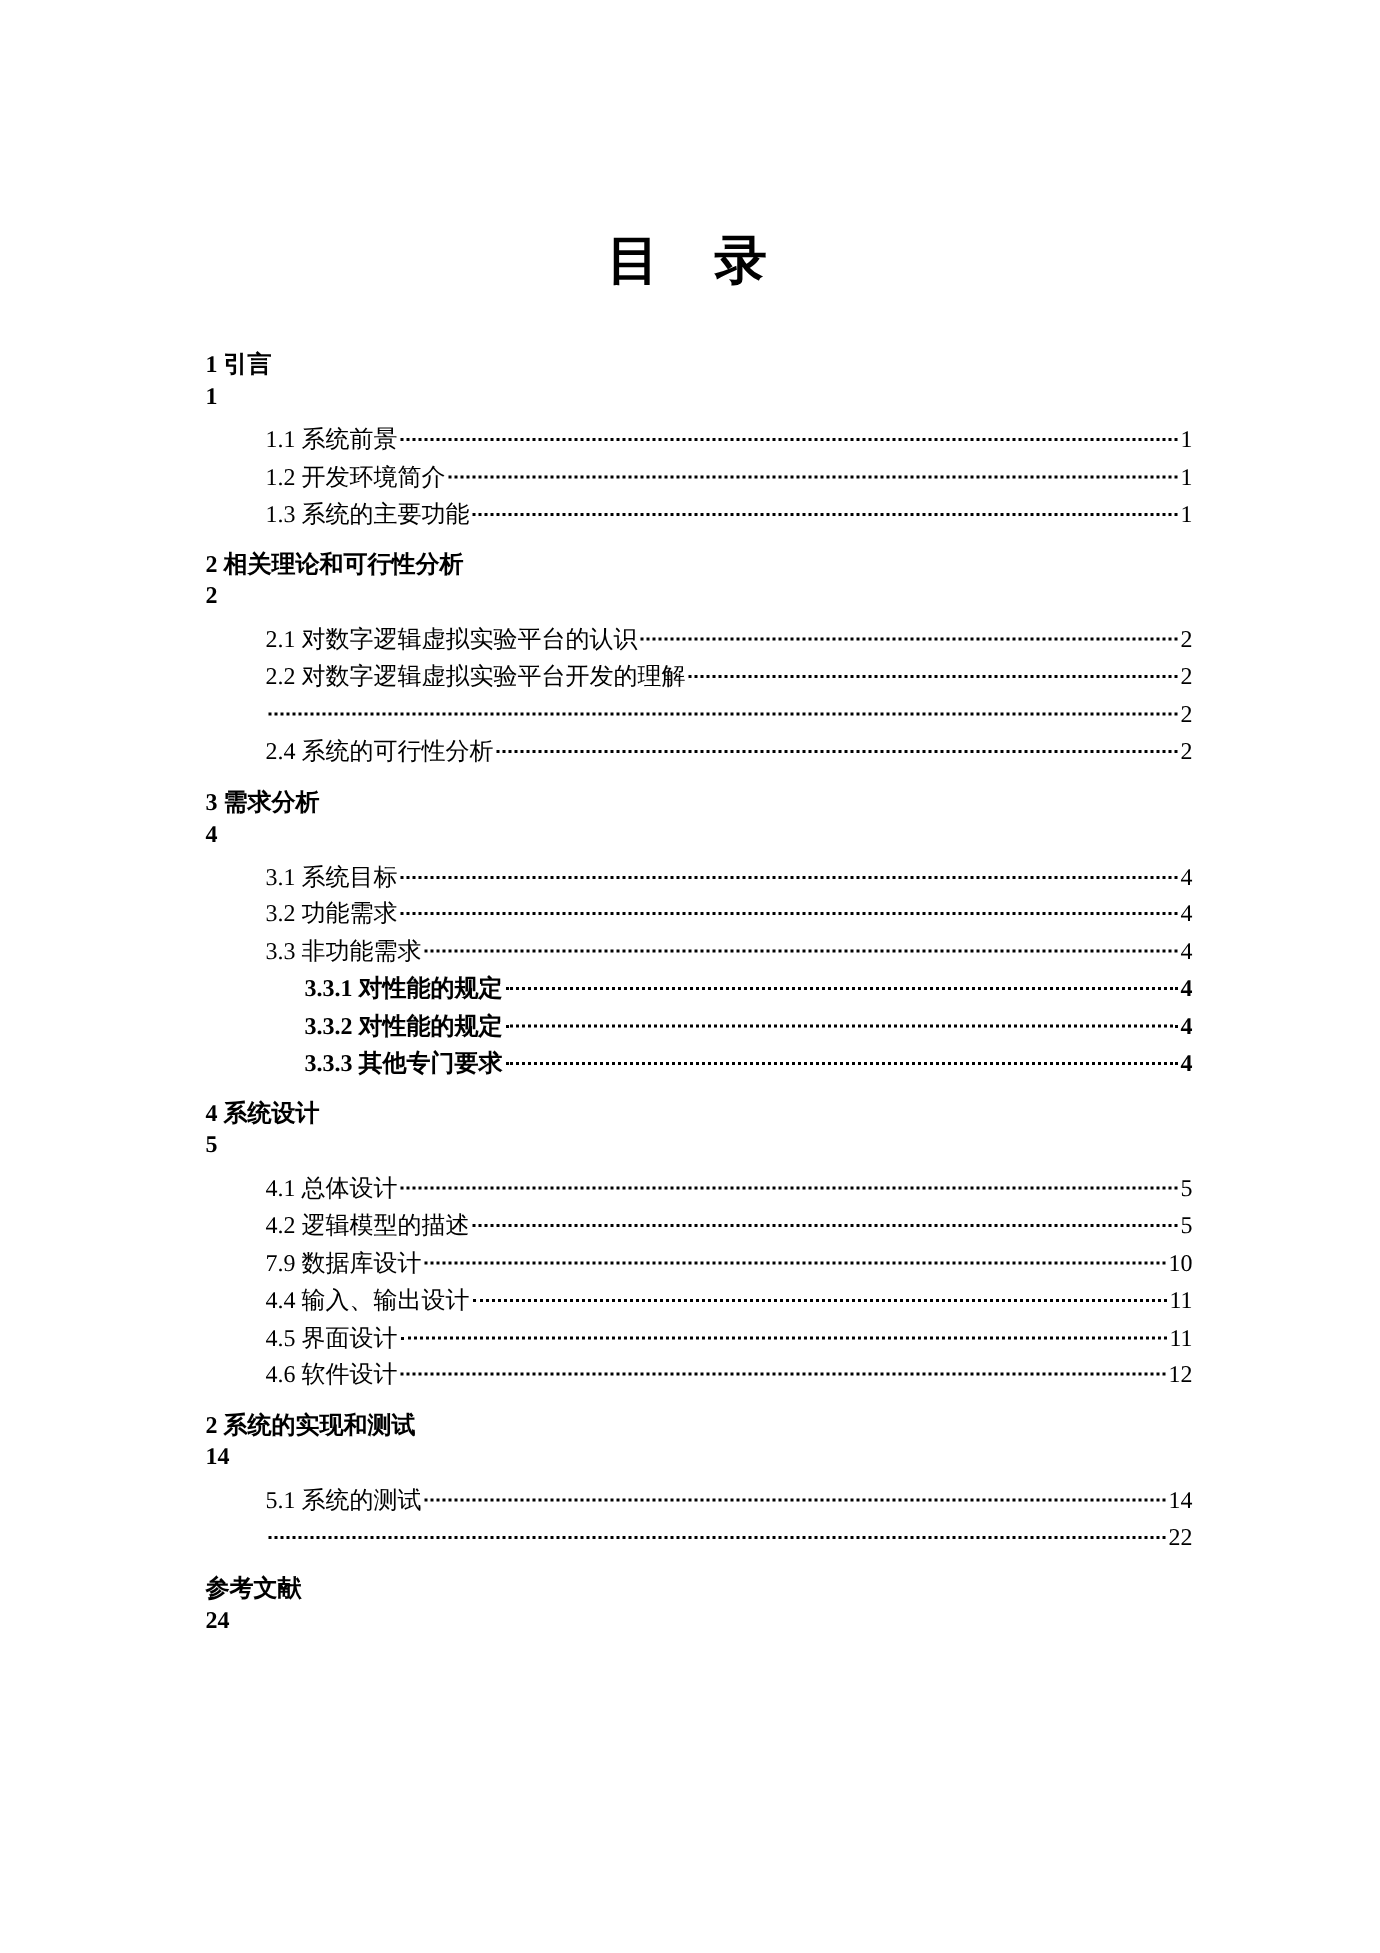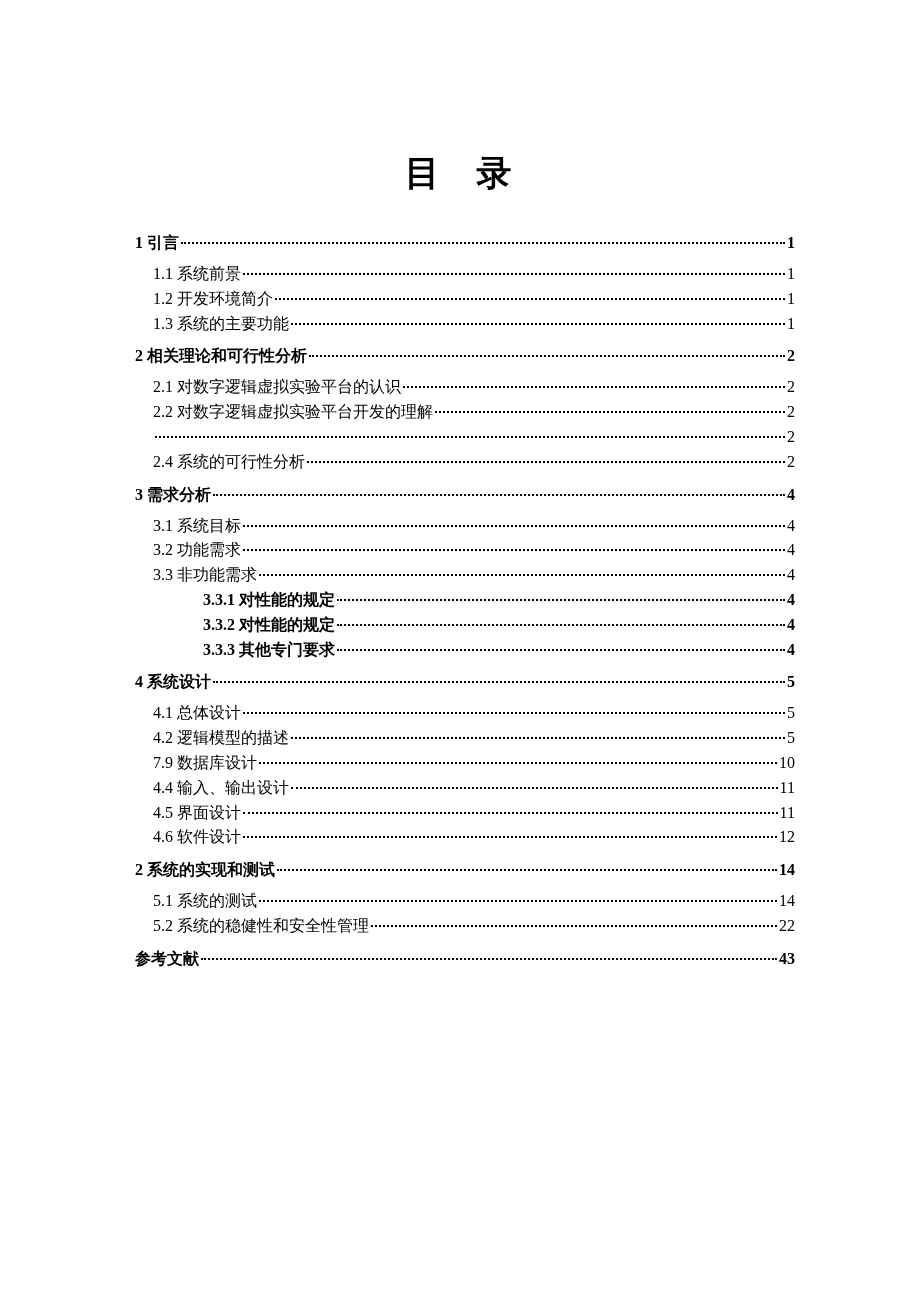--- a/index.html
+++ b/index.html
@@ -33,24 +33,25 @@
       border-bottom: 2px dotted #000;
       margin: 0 2px;
       transform: translateY(-4px);
       height: 1px;
     }
     .toc-row .page { flex: 0 0 auto; }
     .lvl1 {
       font-weight: bold;
       margin-top: 10px;
       margin-bottom: 8px;
+      flex-direction: column;
     }
     .lvl1 .dots { border-bottom-width: 2.4px; }
     .lvl2 {
-      margin-left: 18px;
+      margin-left: 42px;
       line-height: 1.55;
       text-align: right;
     }
     .lvl3 {
       margin-left: 68px;
       line-height: 1.55;
       font-weight: bold;
     }
   </style>
 </head>
@@ -176,22 +177,21 @@
       <span class="label">2 系统的实现和测试</span>
       <span class="dots"></span>
       <span class="page">14</span>
     </div>
     <div class="toc-row lvl2">
       <span class="label">5.1 系统的测试</span>
       <span class="dots"></span>
       <span class="page">14</span>
     </div>
     <div class="toc-row lvl2">
-      <span class="label">5.2  系统的稳健性和安全性管理</span>
       <span class="dots"></span>
       <span class="page">22</span>
     </div>
     <div class="toc-row lvl1">
       <span class="label">参考文献</span>
       <span class="dots"></span>
-      <span class="page">43</span>
+      <span class="page">24</span>
     </div>
   </div>
 
 </body></html>

